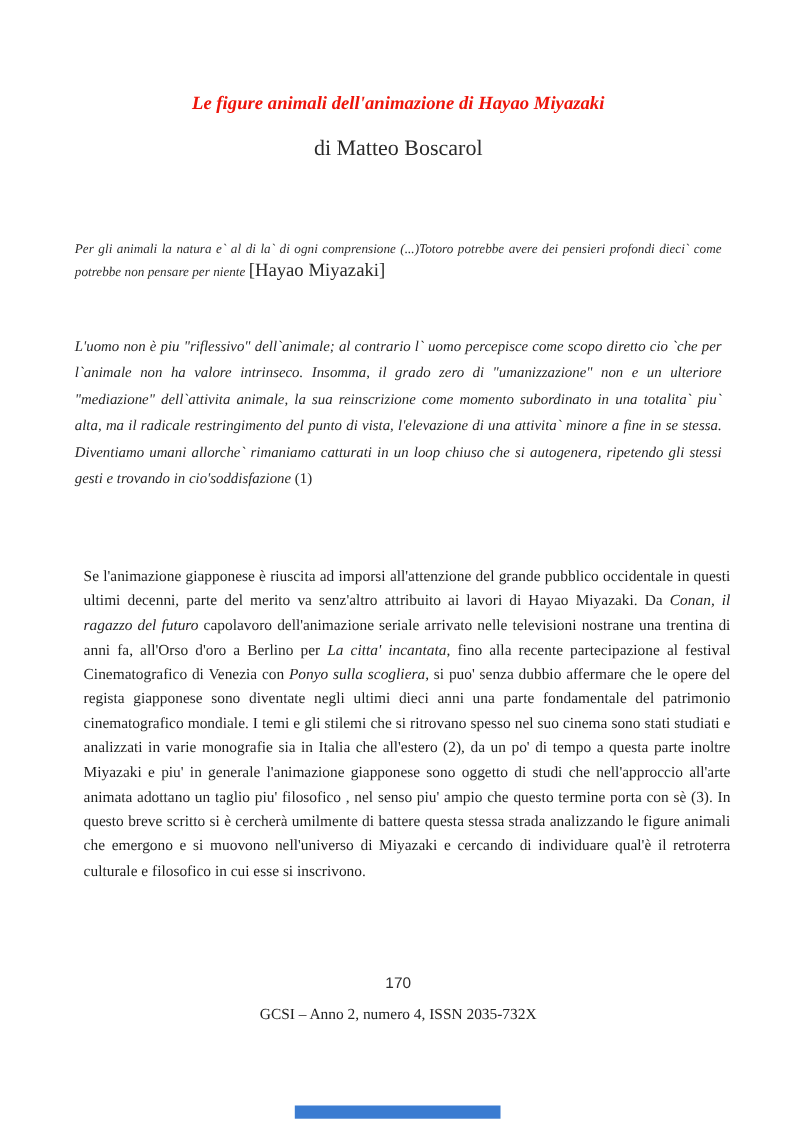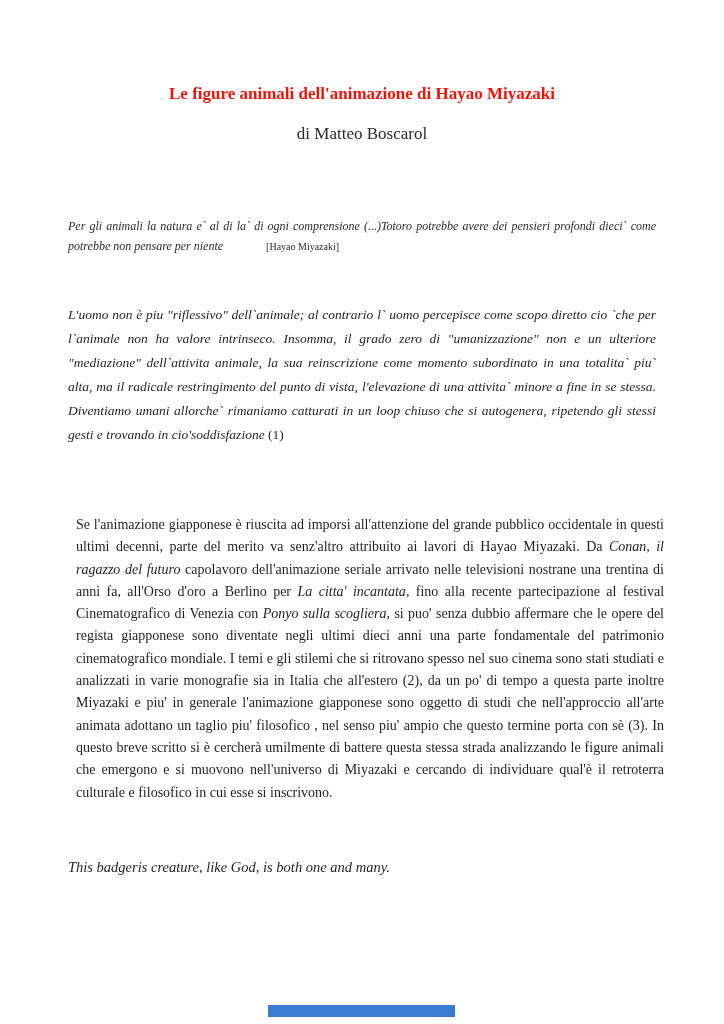--- a/index.html
+++ b/index.html
@@ -18,29 +18,29 @@
   }
   .doc-title {
     position: absolute; top: 84px; left: 0; right: 0;
     text-align: center;
     font-size: 17px; font-weight: bold;
     color: #ee1409;
   }
   .byline {
     position: absolute; top: 124px; left: 0; right: 0;
     text-align: center;
-    font-size: 17px; color: #2a2a2a;
+    font-size: 20px; color: #2a2a2a;
   }
   .epigraph {
     position: absolute; top: 216px; left: 68px; width: 588px;
     font-size: 12px; line-height: 20px;
     text-align: justify; color: #2a2a2a;
   }
   .epigraph .it { font-style: italic; }
-  .epigraph .up { font-style: normal; font-size: 10px; margin-left: 40px; }
+  .epigraph .up { font-style: normal; font-size: 17px; }
   .blockquote {
     position: absolute; top: 303px; left: 68px; width: 588px;
     font-size: 13.5px; line-height: 24px;
     text-align: justify; color: #242424;
   }
   .blockquote .it { font-style: italic; }
   .blockquote .up { font-style: normal; }
   .body-par {
     position: absolute; top: 514px; left: 76px; width: 588px;
     font-size: 14px; line-height: 22.3px;
@@ -65,35 +65,36 @@
   .next-page-bar {
     position: absolute; top: 1005px; left: 268px;
     width: 187px; height: 12px;
   }
 </style>
 </head>
 <body>
 
 <div class="page">
 
-  <div class="doc-title" style="color: rgb(238, 20, 9);">Le figure animali dell'animazione di Hayao Miyazaki</div>
+  <div class="doc-title" style="color: rgb(238, 20, 9); font-style: italic;">Le figure animali dell'animazione di Hayao Miyazaki</div>
 
   <div class="byline">di Matteo Boscarol</div>
 
   <div class="epigraph">
     <span class="it">Per gli animali la natura e` al di la` di ogni comprensione (...)Totoro potrebbe avere dei pensieri profondi dieci` come potrebbe non pensare per niente </span><span class="up">[Hayao Miyazaki]</span>
   </div>
 
   <div class="blockquote">
     <span class="it">L'uomo non è piu "riflessivo" dell`animale; al contrario l` uomo percepisce come scopo diretto cio `che per l`animale non ha valore intrinseco. Insomma, il grado zero di "umanizzazione" non e un ulteriore "mediazione" dell`attivita animale, la sua reinscrizione come momento subordinato in una totalita` piu` alta, ma il radicale restringimento del punto di vista, l'elevazione di una attivita` minore a fine in se stessa. Diventiamo umani allorche` rimaniamo catturati in un loop chiuso che si autogenera, ripetendo gli stessi gesti e trovando in cio'soddisfazione </span><span class="up">(1)</span>
   </div>
 
   <div class="body-par">
     <span>Se l'animazione giapponese è riuscita ad imporsi all'attenzione del grande pubblico occidentale in questi ultimi decenni, parte del merito va senz'altro attribuito ai lavori di Hayao Miyazaki. Da </span><span class="film">Conan, il ragazzo del futuro</span><span> capolavoro dell'animazione seriale arrivato nelle televisioni nostrane una trentina di anni fa, all'Orso d'oro a Berlino per </span><span class="film">La citta' incantata</span><span>, fino alla recente partecipazione al festival Cinematografico di Venezia con </span><span class="film">Ponyo sulla scogliera</span><span>, si puo' senza dubbio affermare che le opere del regista giapponese sono diventate negli ultimi dieci anni una parte fondamentale del patrimonio cinematografico mondiale. I temi e gli stilemi che si ritrovano spesso nel suo cinema sono stati studiati e analizzati in varie monografie sia in Italia che all'estero (2), da un po' di tempo a questa parte inoltre Miyazaki e piu' in generale l'animazione giapponese sono oggetto di studi che nell'approccio all'arte animata adottano un taglio piu' filosofico , nel senso piu' ampio che questo termine porta con sè (3). In questo breve scritto si è cercherà umilmente di battere questa stessa strada analizzando le figure animali che emergono e si muovono nell'universo di Miyazaki e cercando di individuare qual'è il retroterra culturale e filosofico in cui esse si inscrivono.</span>
   </div>
 
-  <div class="closing-line">This badgeris creature, like God, is both one and many.</div>
 
+  <div class="page-number">170</div>
 
+  <div class="journal-line">GCSI – Anno 2, numero 4, ISSN 2035-732X</div>
 
   <div class="next-page-bar" style="background: rgb(59, 124, 209);"></div>
 
 </div>
 
 </body></html>

